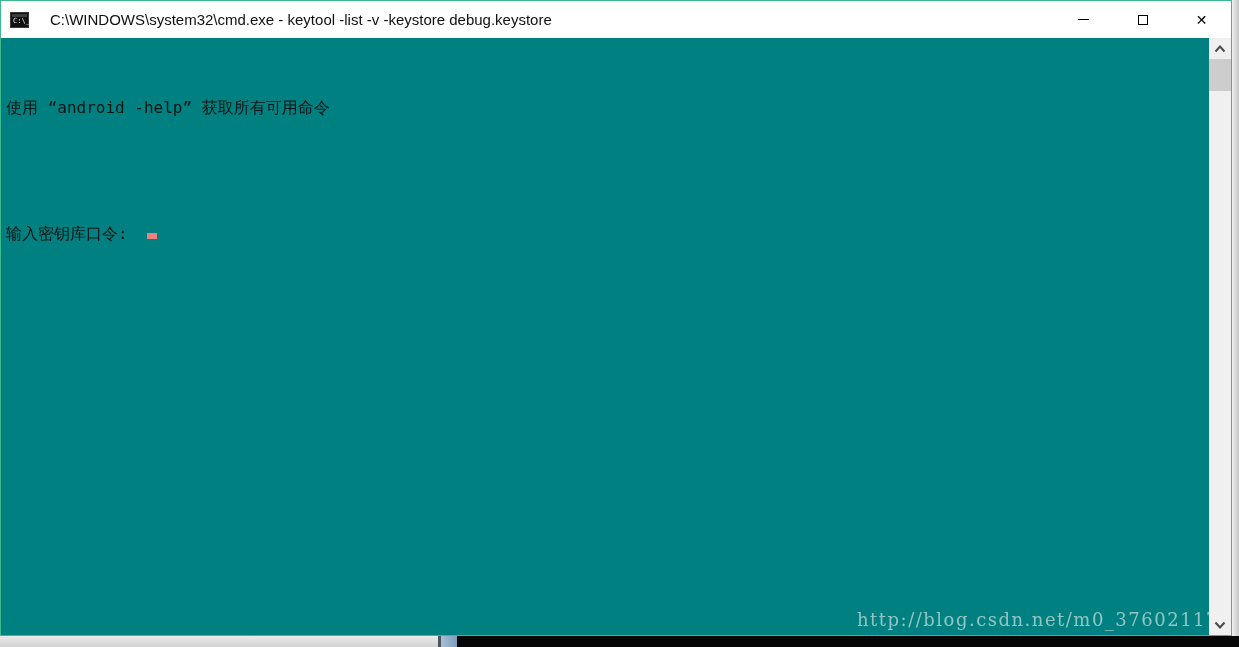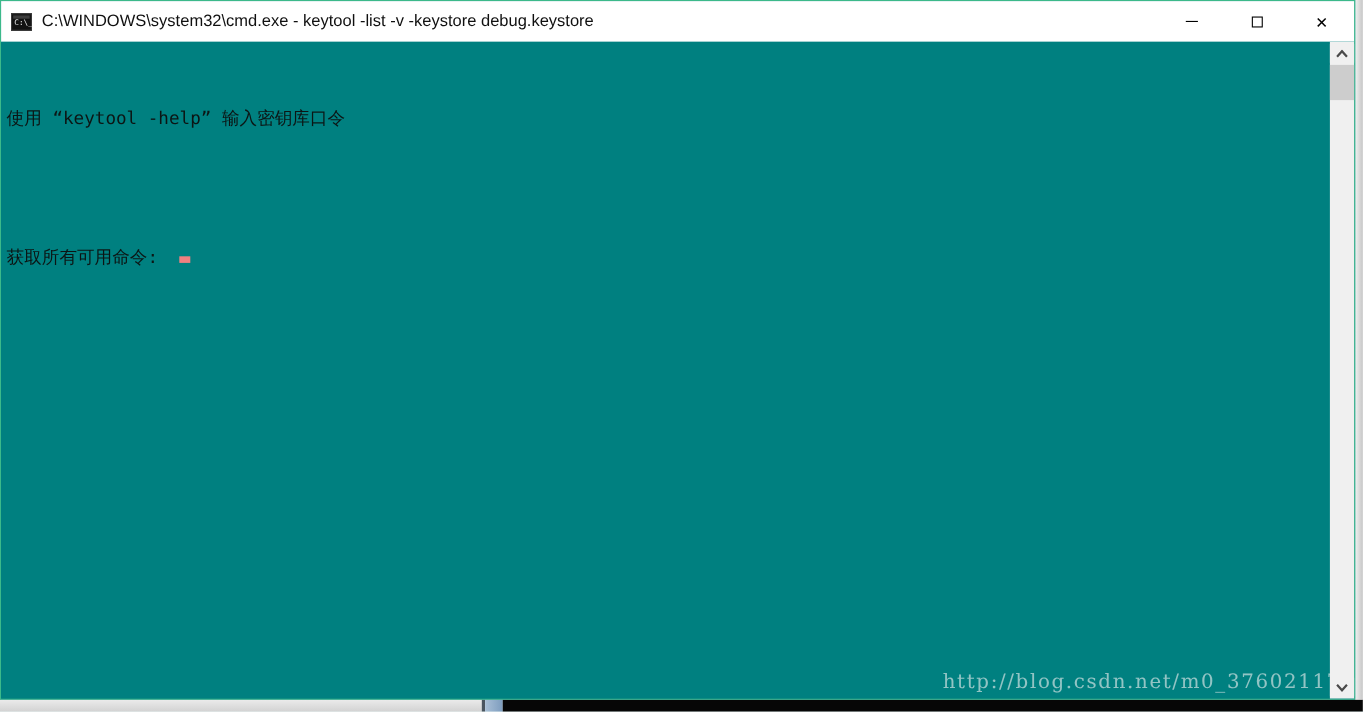--- a/index.html
+++ b/index.html
@@ -59,21 +59,21 @@
     position: absolute; top: 1px; left: 1px; right: 1px; height: 3px;
     background: #3d3d3d;
   }
   .app-icon-text {
     position: absolute; left: 2px; top: 4px;
     color: #e8e8e8;
     font-family: "DejaVu Sans Mono", monospace;
     font-size: 7px; line-height: 9px; letter-spacing: 0;
   }
   .title-text {
-    margin-left: 9px;
+    margin-left: 21px;
     font-size: 15px;
     color: #101010;
     white-space: nowrap;
     overflow: hidden;
   }
   .controls {
     margin-left: auto;
     display: flex;
     height: 100%;
   }
@@ -163,23 +163,23 @@
         <div class="ctrl-btn">
           <span class="max-glyph"></span>
         </div>
         <div class="ctrl-btn">
           <span class="close-glyph">✕</span>
         </div>
       </div>
     </div>
 
     <div class="console">
-      <div class="line">使用 “keytool -help” 输入密钥库口令</div>
+      <div class="line">使用 “android -help” 获取所有可用命令</div>
       <div class="line"></div>
-      <div class="line"><span>获取所有可用命令:</span><span class="cursor"></span></div>
+      <div class="line"><span>输入密钥库口令:</span><span class="cursor"></span></div>
       <div class="watermark">http://blog.csdn.net/m0_37602117</div>
     </div>
 
     <div class="scrollbar">
       <div class="scroll-btn up">
         <svg width="12" height="8" viewBox="0 0 12 8">
           <polyline points="1.5,6.5 6,1.5 10.5,6.5" fill="none" stroke="#4a4a4a" stroke-width="2"></polyline>
         </svg>
       </div>
       <div class="scroll-thumb"></div>

